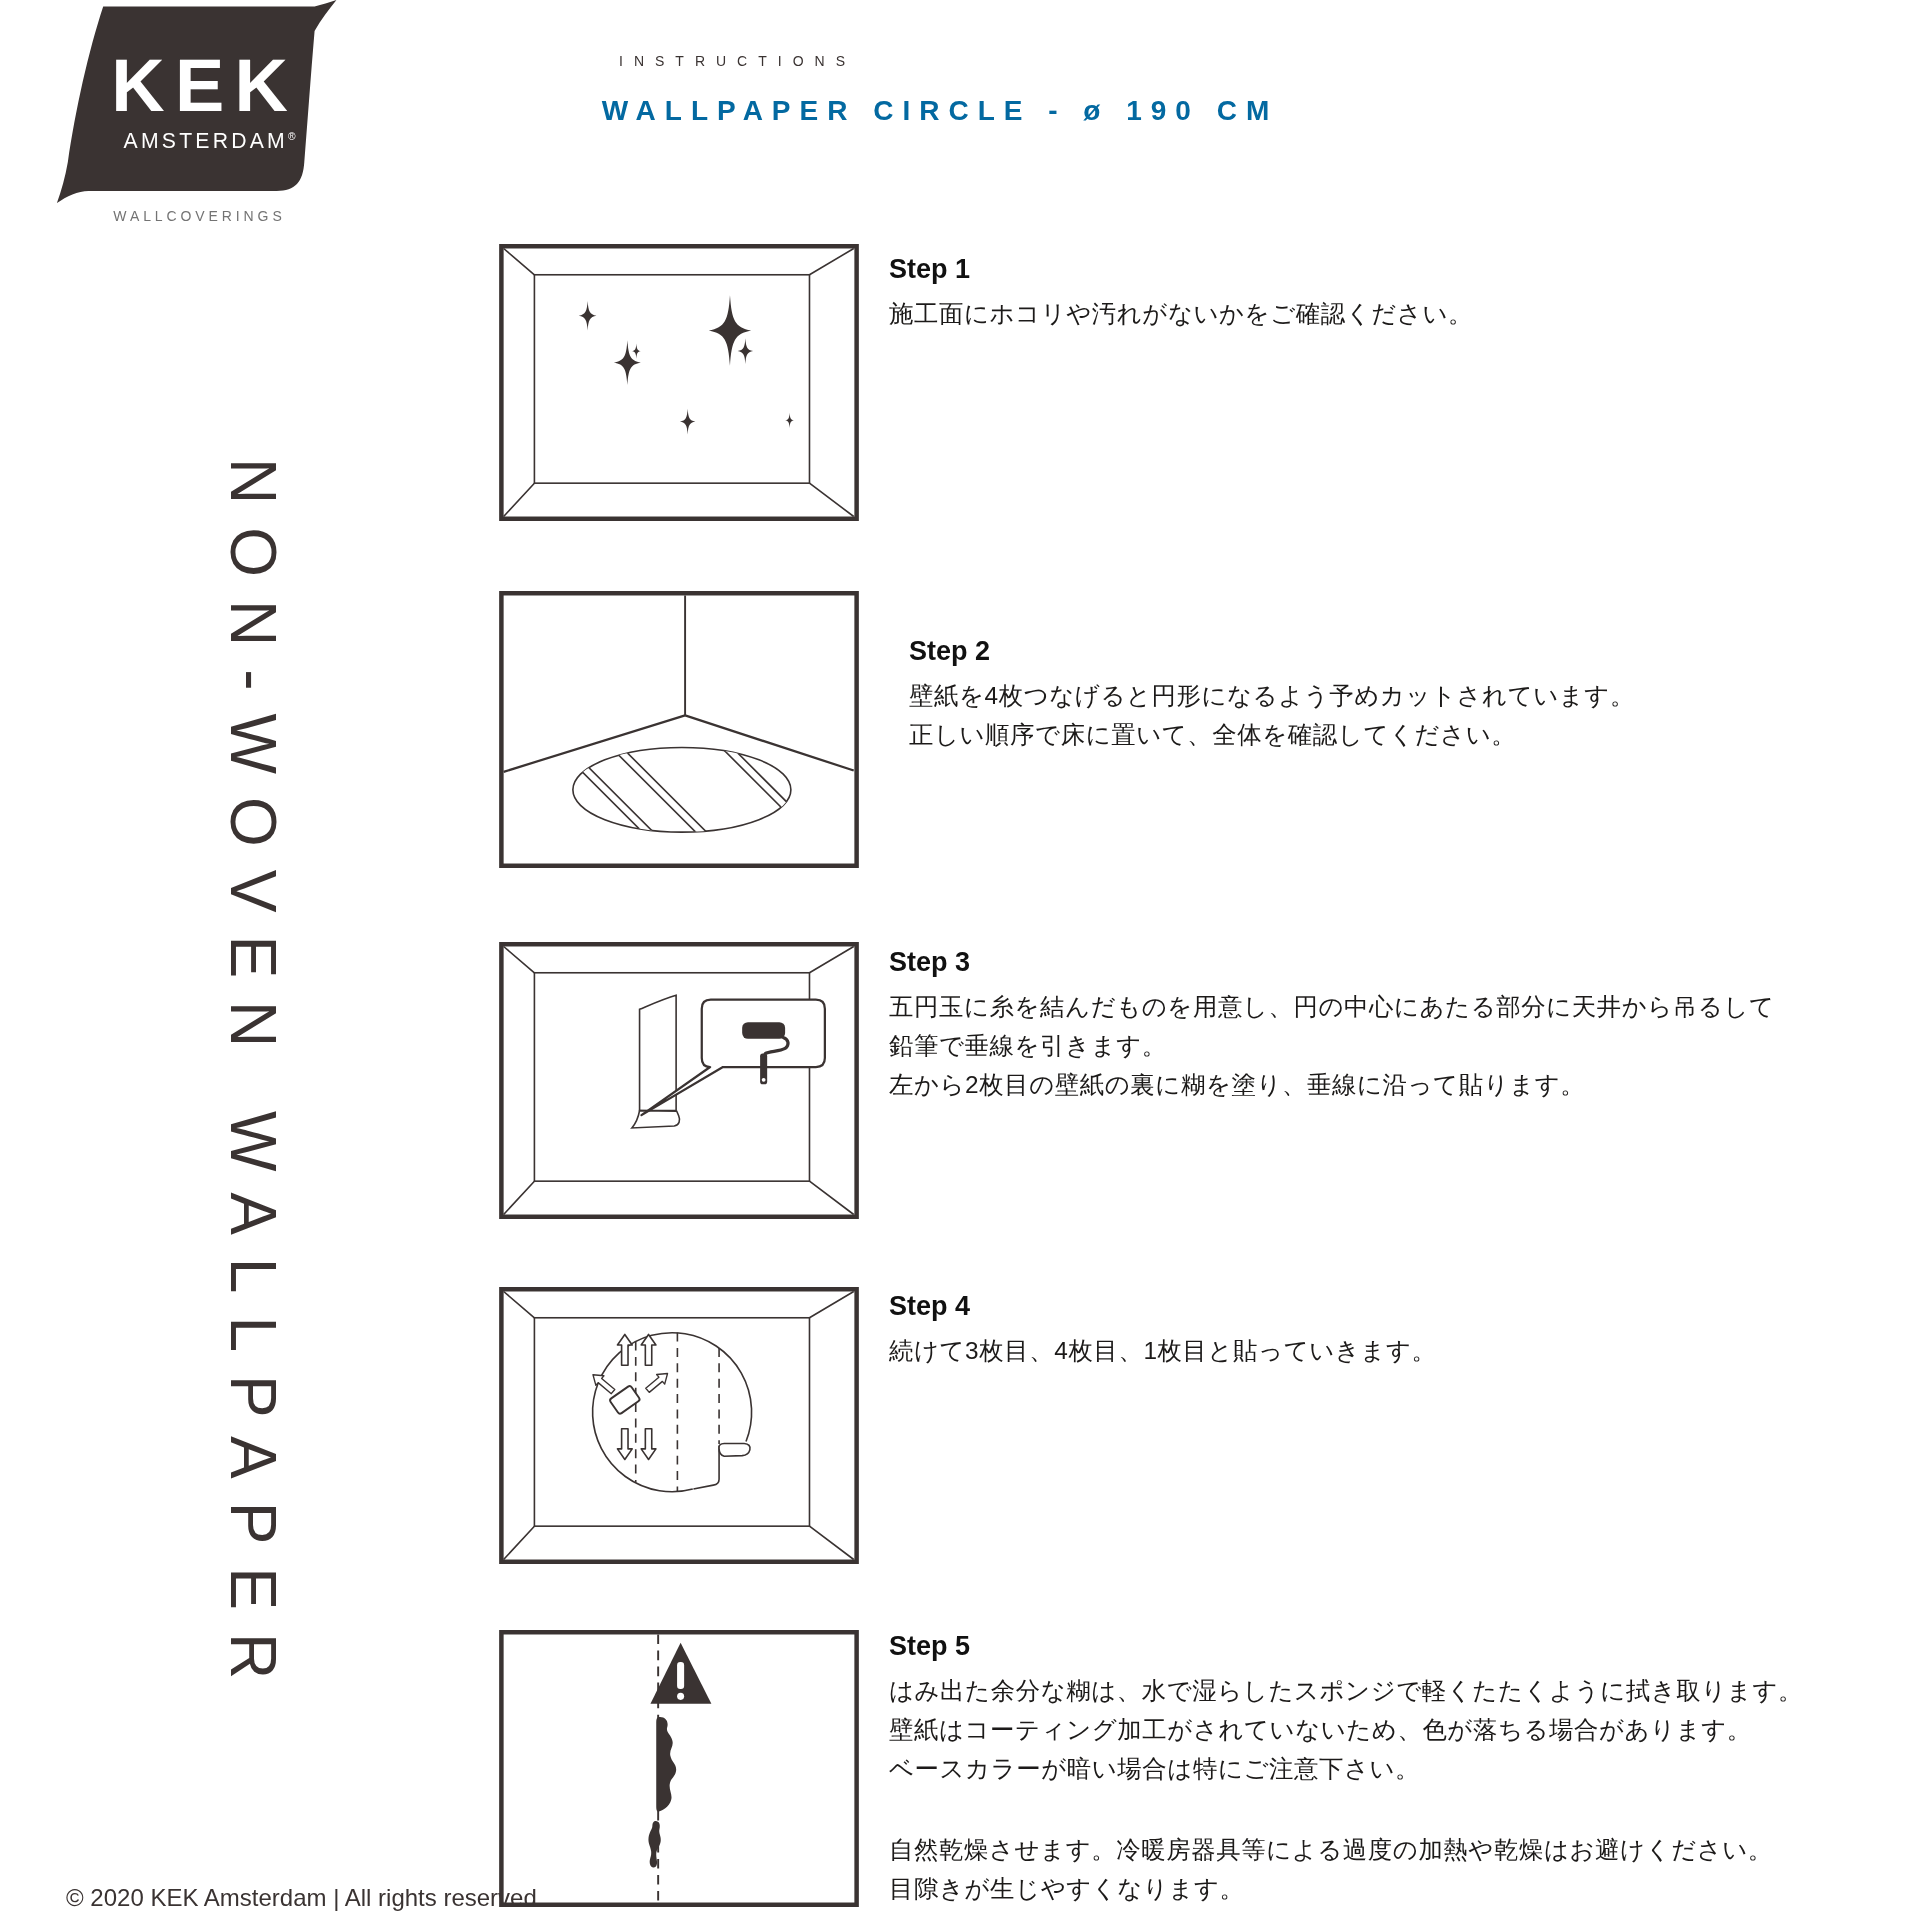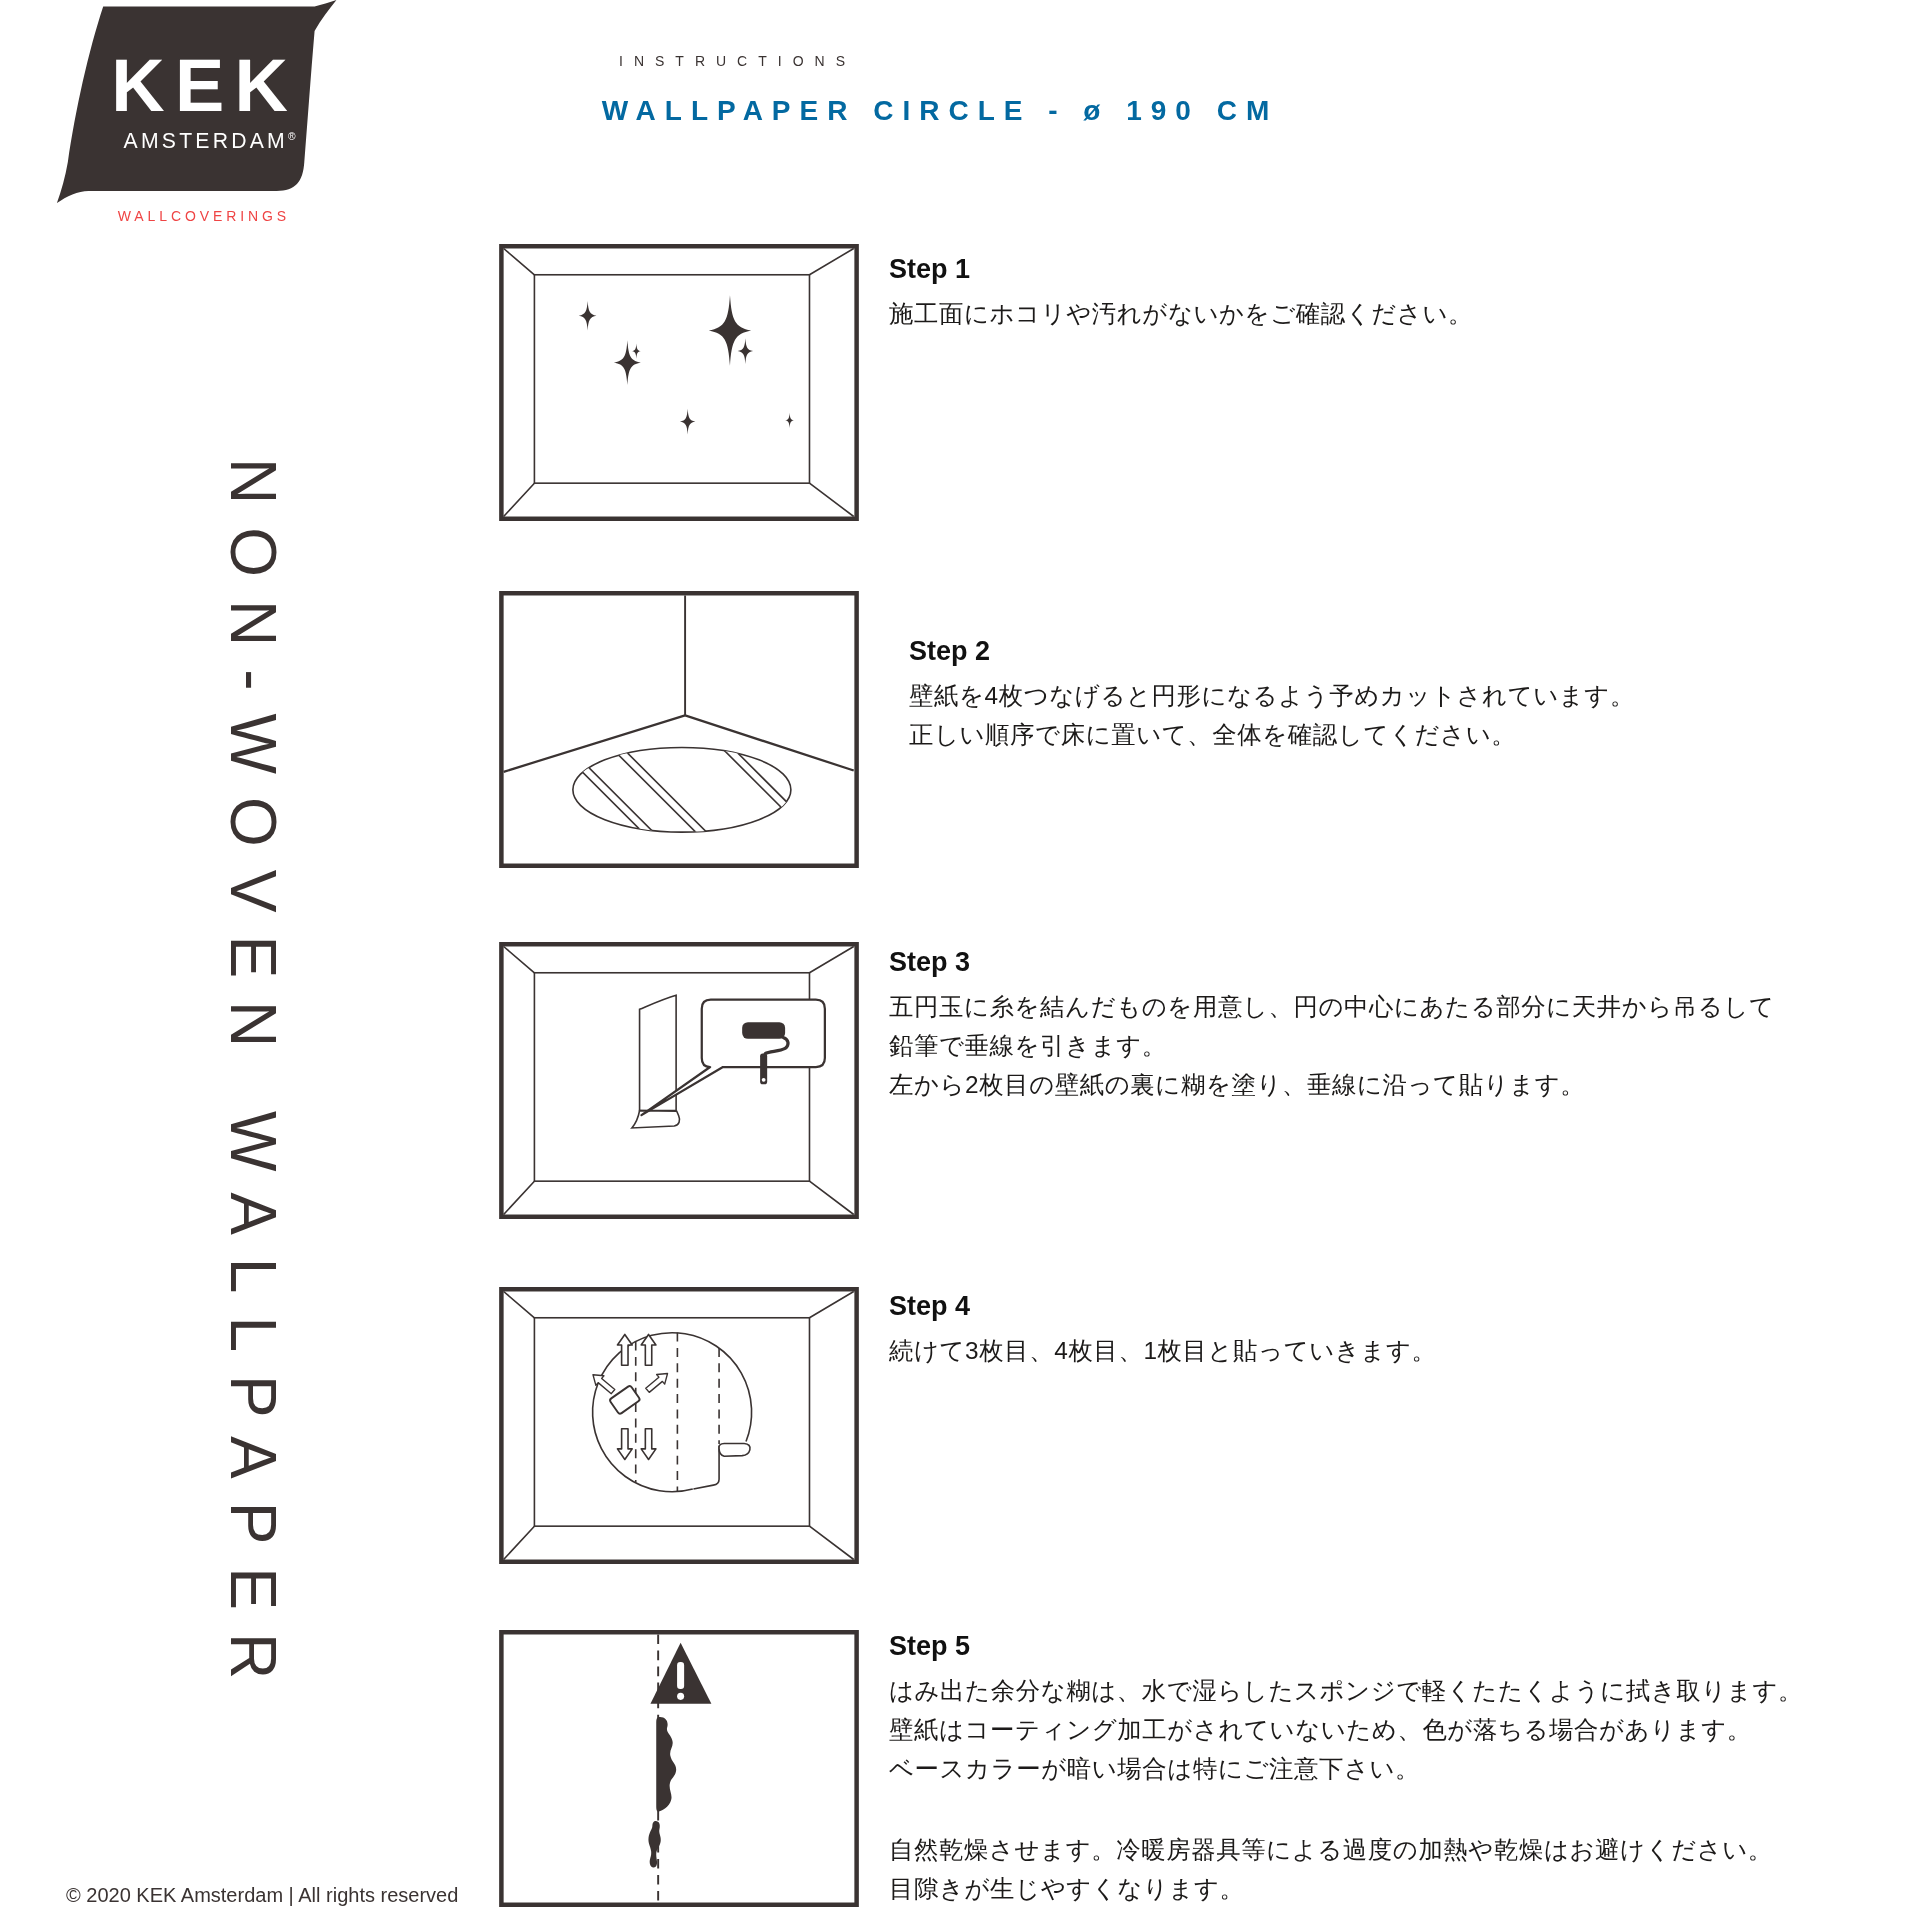--- a/index.html
+++ b/index.html
@@ -5,37 +5,37 @@
   html,body{margin:0;padding:0;width:1926px;height:1926px;background:#ffffff;overflow:hidden;}
   body{font-family:"Liberation Sans", sans-serif;color:#1c1a19;position:relative;}
   .abs{position:absolute;}
   
   .kicker{left:619px;top:53px;width:642px;text-align:left;font-size:14px;font-weight:500;
           letter-spacing:11px;color:#3a3332;}
   .title{left:555px;top:95px;width:770px;text-align:center;font-size:28px;font-weight:600;
          letter-spacing:9px;color:#0369a1;}
   
   .logo-svg{left:55px;top:0px;}
-  .tagline{left:109px;top:208px;width:181px;text-align:right;font-size:14px;font-weight:500;
-           letter-spacing:3.9px;color:#ef4444;}
+  .tagline{left:109px;top:208px;width:181px;text-align:center;font-size:14px;font-weight:500;
+           letter-spacing:3.9px;color:#737373;}
   
   .side-label{left:216px;top:458px;writing-mode:vertical-rl;font-size:64px;font-weight:400;
               letter-spacing:23px;color:#3a3332;white-space:nowrap;}
   
   .step{left:889px;width:1014px;white-space:nowrap;}
   .step h3{margin:0;font-size:27px;line-height:31px;font-weight:bold;color:#111111;}
   .step .lines{margin-top:9px;}
   .step .line{font-size:24.4px;line-height:39px;letter-spacing:0.6px;color:#1c1a19;}
   .step .notes{margin-top:42px;}
   .s1{top:254px;} .s2{top:636px;margin-left:20px;} .s3{top:947px;} .s4{top:1291px;} .s5{top:1631px;}
   
   .illus{left:499px;width:360px;height:277px;}
   .i1{top:244px;} .i2{top:591px;} .i3{top:942px;} .i4{top:1287px;} .i5{top:1630px;}
   
-  .copyright{left:66px;top:1884px;font-size:20px;color:#3a3332;}
+  .copyright{left:66px;top:1884px;font-size:24px;color:#3a3332;}
 </style>
 </head>
 <body>
 
 <svg class="abs logo-svg" width="284" height="207" viewBox="0 0 442 322">
   <path fill="#3a3332" d="
     M 75 10 L 404 10
     C 415 7 427 4 438 0
     C 427 14 414 30 404 48
     C 398 118 393 190 388 252

